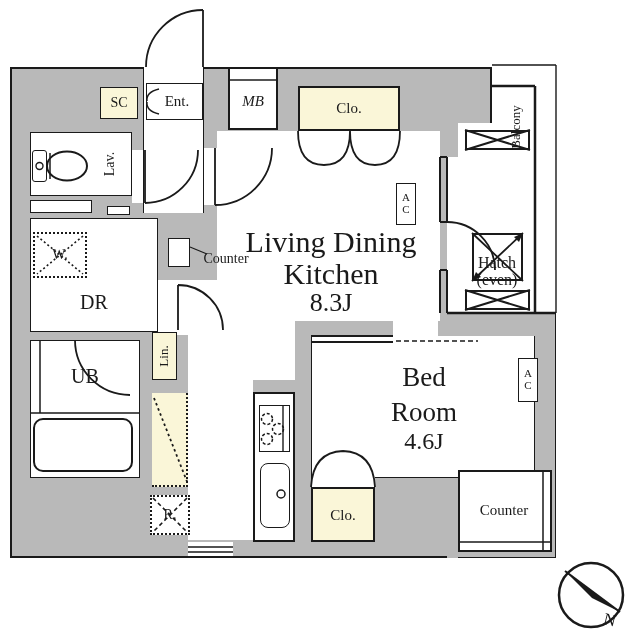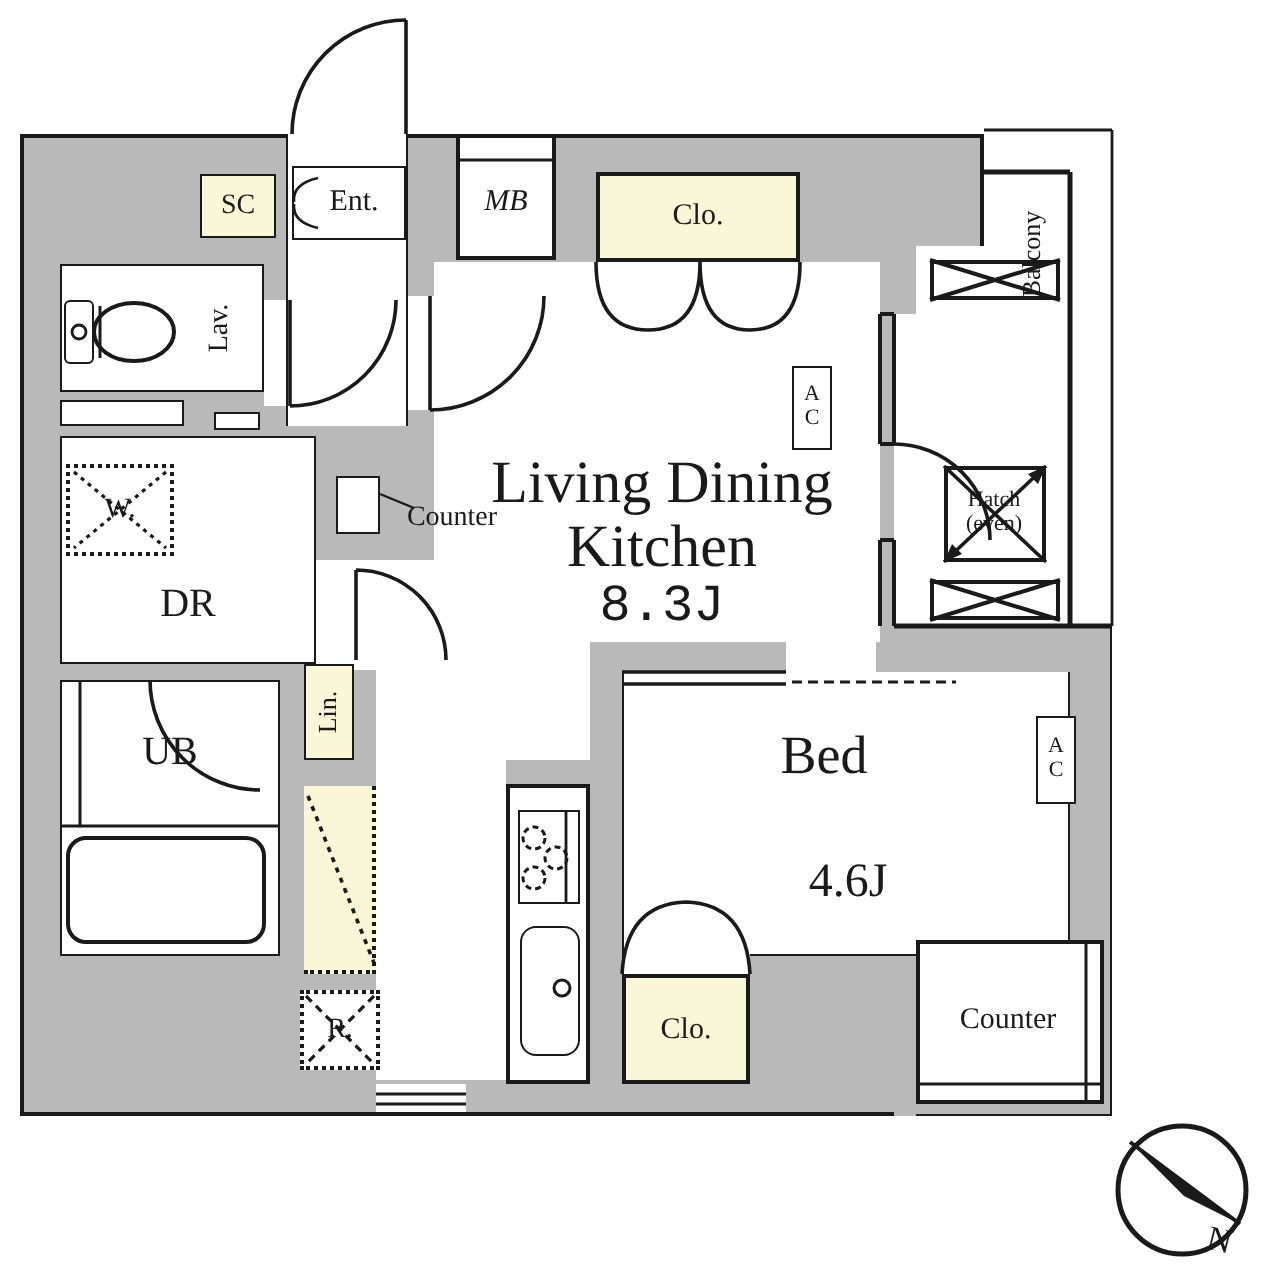--- a/index.html
+++ b/index.html
@@ -147,27 +147,28 @@
   <div class="lbl" style="left:349px;top:108px;font-size:15px;">Clo.</div>
   <div class="lbl rot" style="left:110px;top:164px;font-size:14px;">Lav.</div>
   <div class="lbl" style="left:60px;top:255px;font-size:14px;">W.</div>
   <div class="lbl" style="left:94px;top:303px;font-size:20px;">DR</div>
   <div class="lbl" style="left:85px;top:377px;font-size:20px;">UB</div>
   <div class="lbl rot" style="left:164px;top:356px;font-size:13px;">Lin.</div>
   <div class="lbl" style="left:170px;top:515px;font-size:14px;">R.</div>
   <div class="lbl" style="left:226px;top:259px;font-size:14px;">Counter</div>
   <div class="lbl" style="left:331px;top:274px;font-size:30px;">Kitchen</div>
   <div class="lbl" style="left:331px;top:242px;font-size:30px;">Living Dining</div>
-  <div class="lbl" style="left:331px;top:303px;font-size:26px;font-family:Liberation Mono, monospace;">8.3J</div>
-  <div class="lbl" style="left:412px;top:378px;font-size:27px;">Bed</div>
+  <div class="lbl" style="left:331px;top:303px;font-size:26px;">8.3J</div>
+  <div class="lbl" style="left:424px;top:378px;font-size:27px;">Bed</div>
+  <div class="lbl" style="left:424px;top:413px;font-size:27px;">Room</div>
   <div class="lbl" style="left:424px;top:442px;font-size:24px;">4.6J</div>
   <div class="lbl" style="left:343px;top:515px;font-size:15px;">Clo.</div>
   <div class="lbl" style="left:504px;top:510px;font-size:15px;">Counter</div>
   <div class="lbl rot" style="left:516px;top:127px;font-size:13px;">Balcony</div>
-  <div class="lbl stack" style="left:497px;top:257px;font-size:11px;">
+  <div class="lbl stack" style="left:497px;top:271px;font-size:16px;">
     <span>Hatch</span>
     <span>(even)</span>
   </div>
   <div class="lbl stack" style="left:406px;top:204px;font-size:11px;">
     <span>A</span>
     <span>C</span>
   </div>
   <div class="lbl stack" style="left:528px;top:380px;font-size:11px;">
     <span>A</span>
     <span>C</span>

